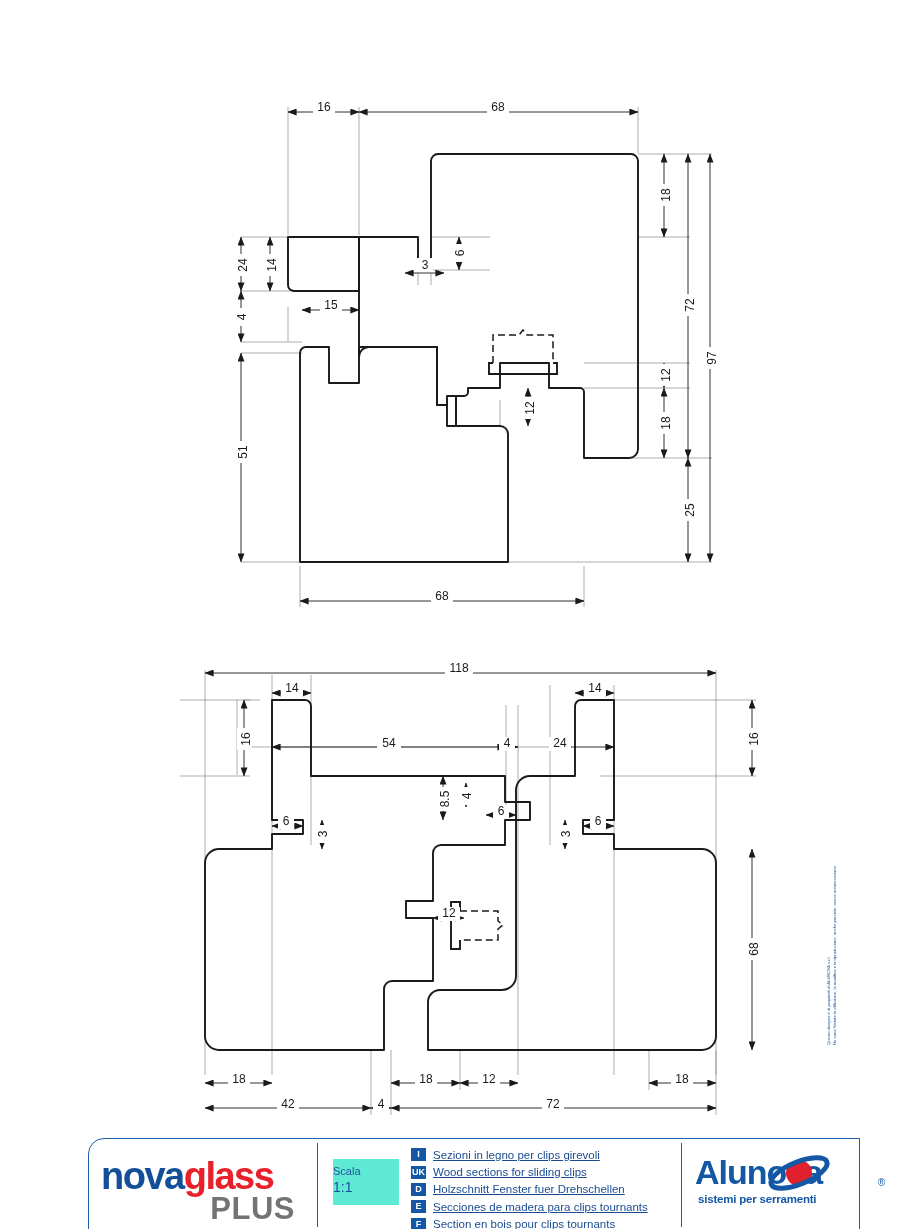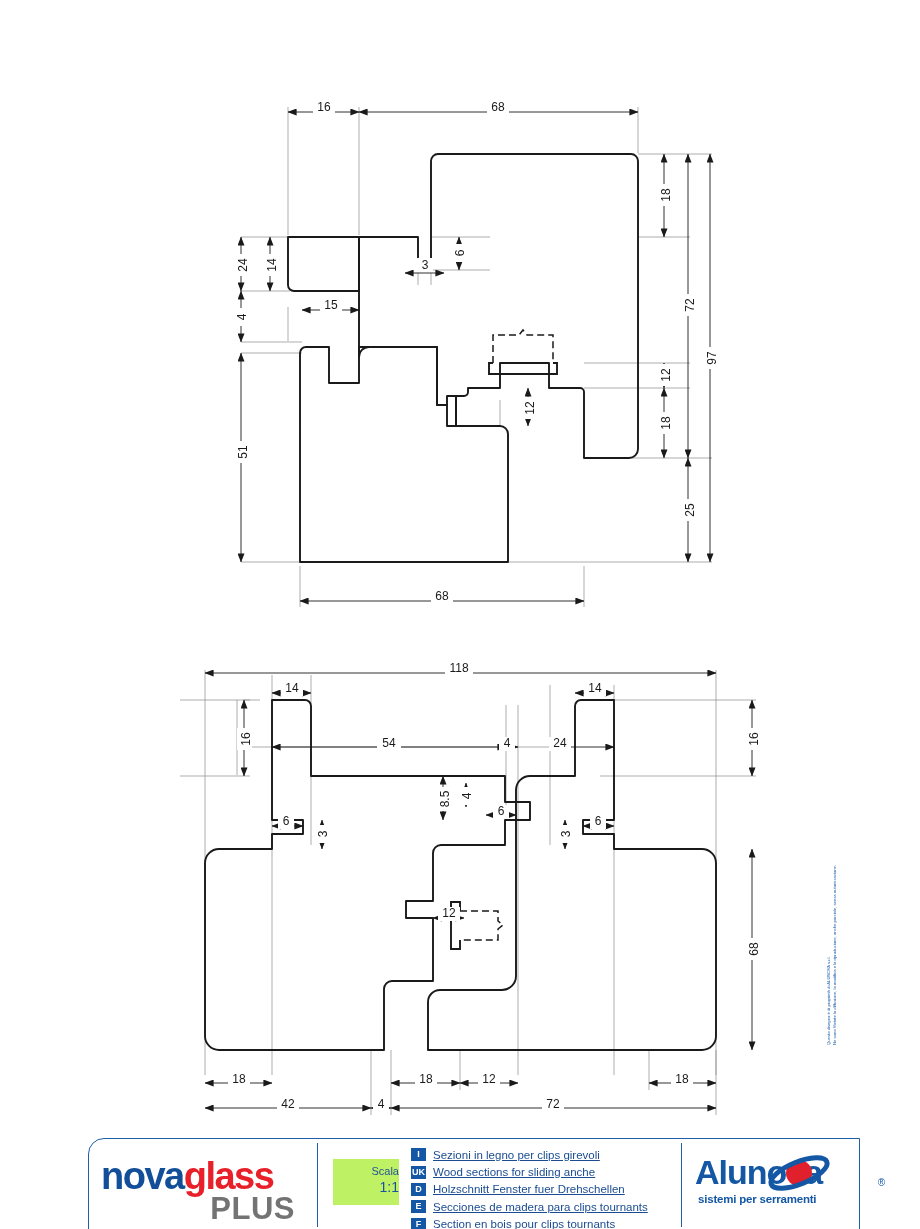--- a/index.html
+++ b/index.html
@@ -16,21 +16,21 @@
         background:#fff;}
   .logo-nova{position:absolute;left:12px;top:18px;width:200px;height:62px;}
   .nv1{font-size:38px;font-weight:bold;letter-spacing:-1.5px;line-height:1;}
   .nv-blue{color:#134f99;}
   .nv-red{color:#e8202a;}
   .nv-plus{position:absolute;right:6px;top:34px;font-size:31px;font-weight:bold;
            color:#737373;letter-spacing:0.5px;}
   .vdiv{position:absolute;top:4px;width:1.4px;height:84px;background:#1f5fa8;}
 
   .scala{position:absolute;left:244px;top:20px;width:66px;height:46px;
-         background:#bef264;text-align:right;}
+         background:#5eead4;text-align:left;}
   .scala .s1{font-size:11px;color:#25529b;padding-top:6px;}
   .scala .s2{font-size:14px;color:#1b4fa0;padding-top:2px;}
 
   .langs{position:absolute;left:322px;top:7px;}
   .lrow{height:17.4px;display:flex;align-items:center;}
   .tag{width:15px;height:13px;background:#1357a5;color:#fff;font-size:9px;
        font-weight:bold;text-align:center;line-height:13px;margin-right:7px;
        flex:0 0 auto;}
   .ltxt{font-size:11.5px;color:#1b4c91;white-space:nowrap;text-decoration:underline;}
 
@@ -385,21 +385,21 @@
       <div class="s2">1:1</div>
     </div>
 
     <div class="langs">
       <div class="lrow">
         <span class="tag">I</span>
         <span class="ltxt">Sezioni in legno per clips girevoli</span>
       </div>
       <div class="lrow">
         <span class="tag">UK</span>
-        <span class="ltxt">Wood sections for sliding anche</span>
+        <span class="ltxt">Wood sections for sliding clips</span>
       </div>
       <div class="lrow">
         <span class="tag">D</span>
         <span class="ltxt">Holzschnitt Fenster fuer Drehschellen</span>
       </div>
       <div class="lrow">
         <span class="tag">E</span>
         <span class="ltxt">Secciones de madera para clips tournants</span>
       </div>
       <div class="lrow">

